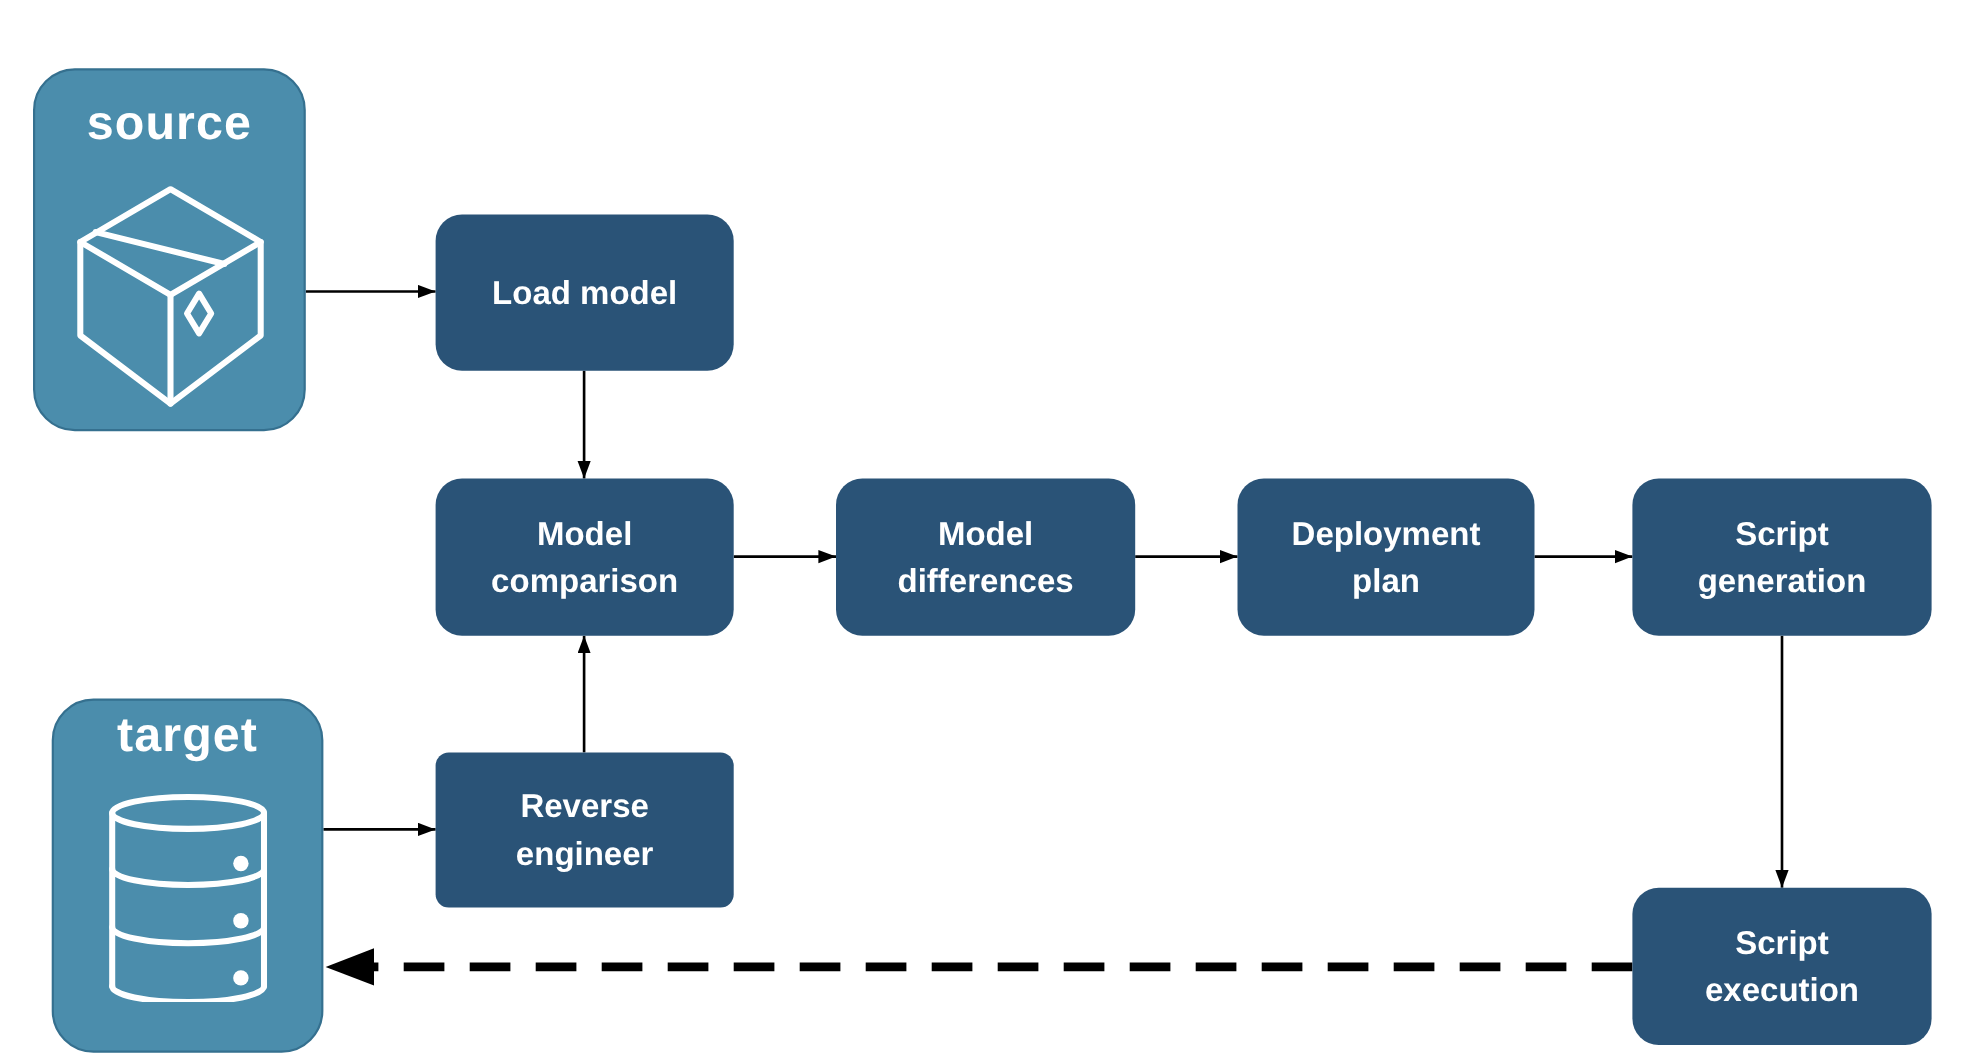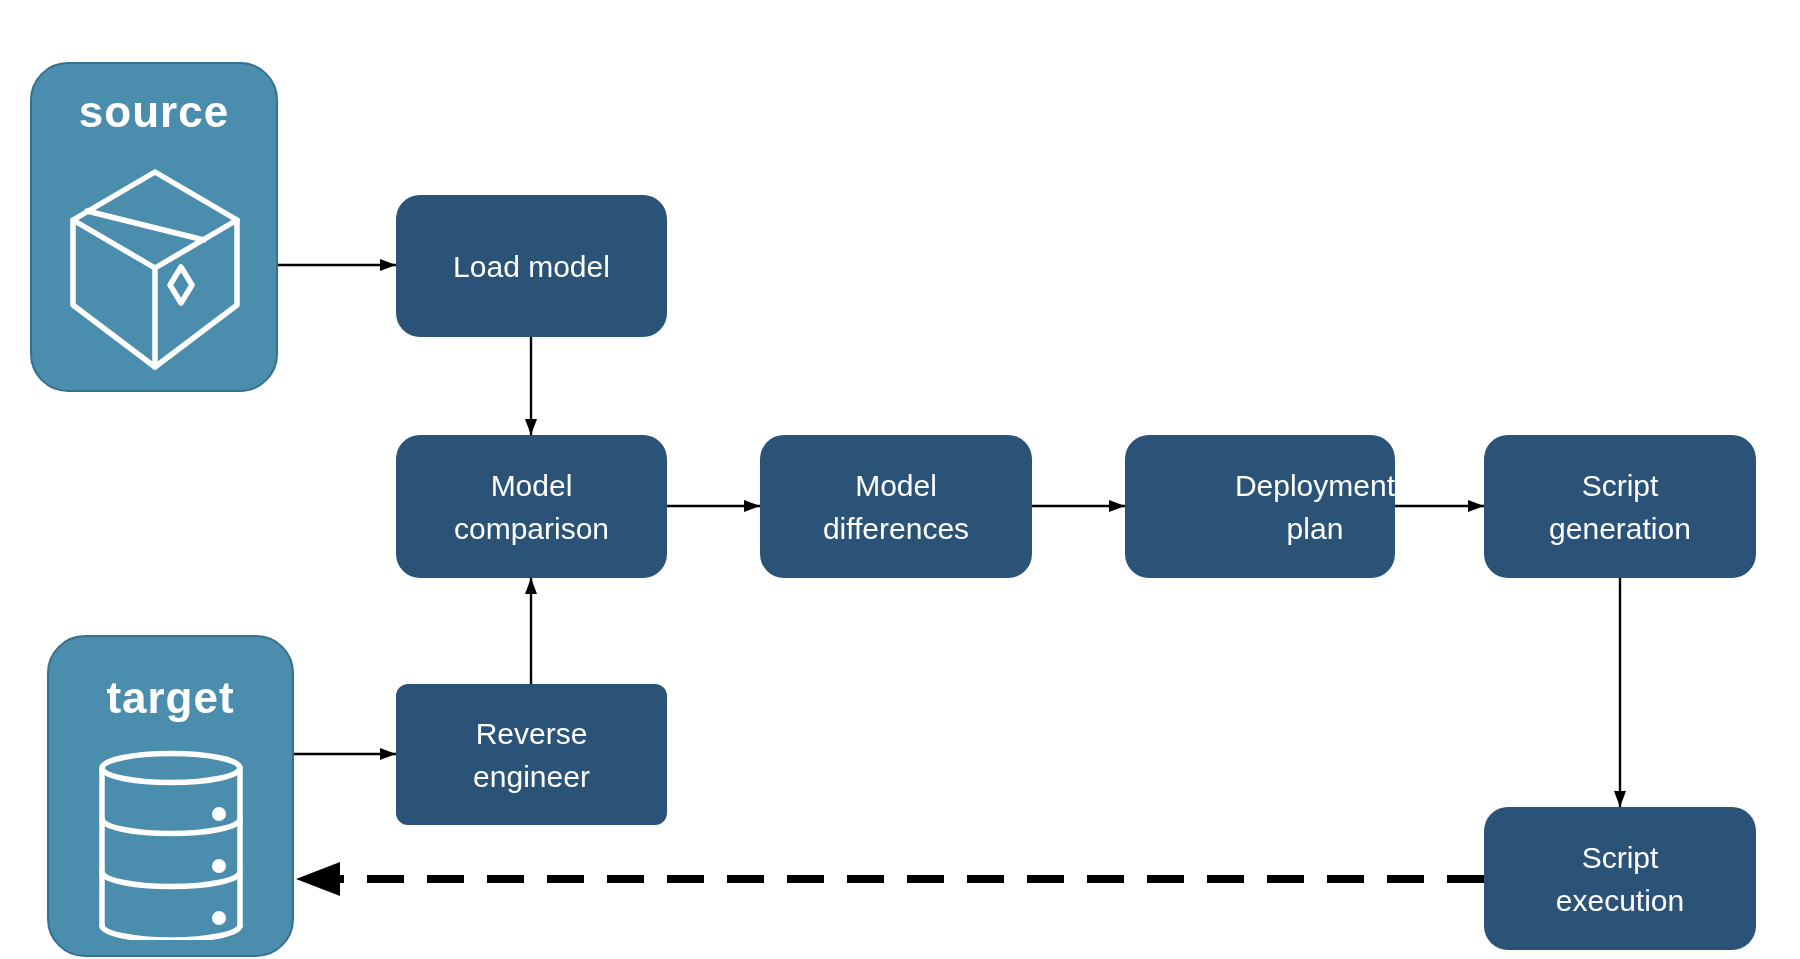--- a/index.html
+++ b/index.html
@@ -20,38 +20,38 @@
   }
   .edges{position:absolute;left:0;top:0;width:1800px;height:959px;}
   .edge{stroke:var(--edge);stroke-width:2.4;fill:none;}
   .edge-dashed{stroke:var(--edge);stroke-width:8;stroke-dasharray:37 23;fill:none;}
   .ah{fill:var(--edge);stroke:none;}
   .process{
     position:absolute;background:var(--process-fill);border-radius:24px;
     color:var(--label);display:flex;align-items:center;justify-content:center;
     text-align:center;font-size:30px;line-height:43px;
   }
-  .process .lbl{white-space:pre-line;}
+  .process .lbl{white-space:pre-line;font-weight:bold;}
   .terminal{
     position:absolute;background:var(--terminal-fill);
     border:2.5px solid var(--terminal-border);border-radius:38px;
     color:var(--label);display:flex;flex-direction:column;align-items:center;
   }
   .terminal-label{font-weight:bold;font-size:44px;line-height:48px;letter-spacing:1px;}
   #t-source{left:30px;top:30px;width:248px;height:330px;padding-top:24px;}
   #t-source .icon{margin-top:31px;}
-  #t-target{left:47px;top:603px;width:247px;height:322px;padding-top:37px;}
+  #t-target{left:47px;top:603px;width:247px;height:322px;padding-top:8px;}
   #t-target .icon{margin-top:28px;}
   .icon path,.icon ellipse{stroke:var(--label);stroke-width:5.5;fill:none;
     stroke-linejoin:round;stroke-linecap:round;}
   .icon circle.dot{fill:var(--label);stroke:none;}
   #p-load{left:396px;top:163px;width:271px;height:142px;}
   #p-comparison{left:396px;top:403px;width:271px;height:143px;}
   #p-differences{left:760px;top:403px;width:272px;height:143px;}
-  #p-deployment{left:1125px;top:403px;width:270px;height:143px;justify-content:flex-end;}
+  #p-deployment{left:1125px;top:403px;width:270px;height:143px;}
   #p-generation{left:1484px;top:403px;width:272px;height:143px;}
   #p-reverse{left:396px;top:652px;width:271px;height:141px;border-radius:12px;}
   #p-execution{left:1484px;top:775px;width:272px;height:143px;}
 </style>
 </head>
 <body>
 
 <div id="canvas">
 
   <svg class="edges" width="1800" height="959" viewBox="0 0 1800 959" xmlns="http://www.w3.org/2000/svg">

